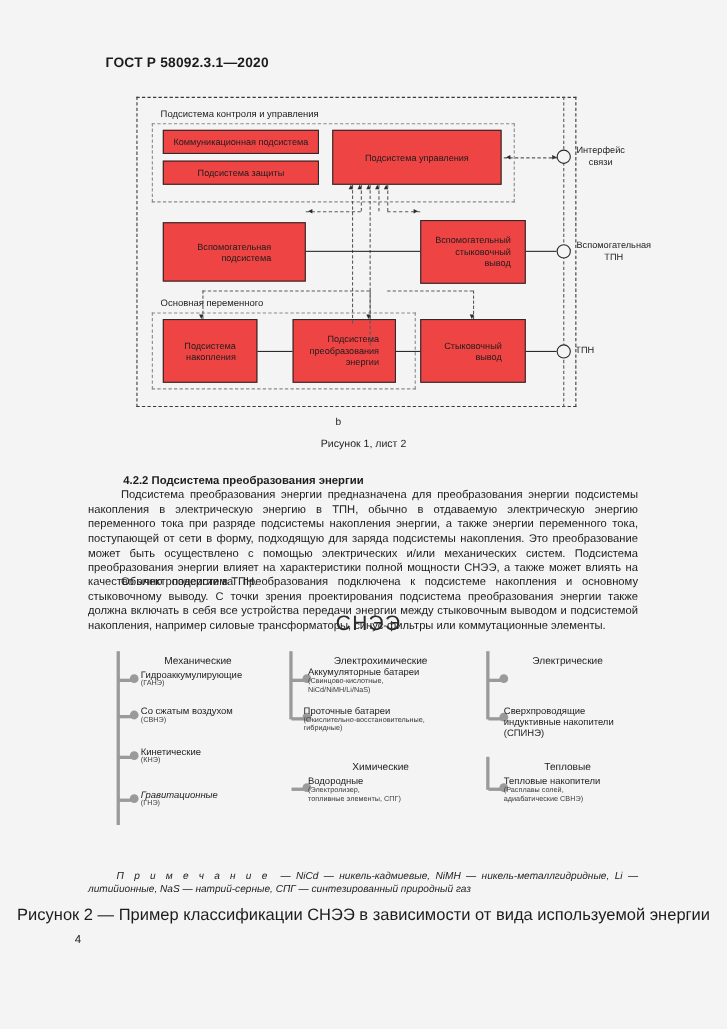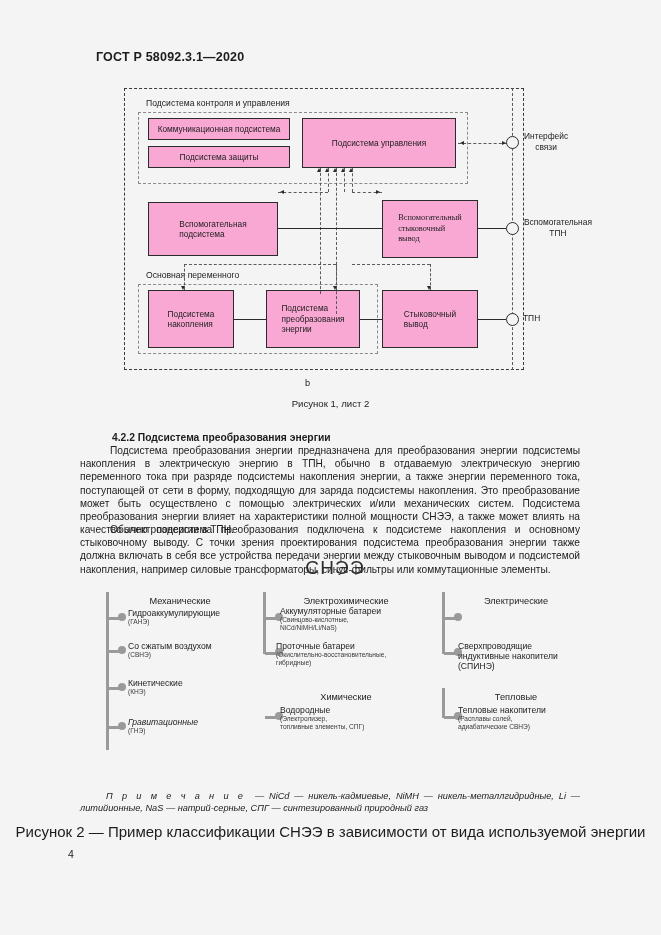--- a/index.html
+++ b/index.html
@@ -58,26 +58,26 @@
   .grp-main {
     position: absolute;
     left: 14px; top: 196px;
     width: 240px; height: 70px;
     border: 1.3px dashed #8a8a8a;
     box-sizing: border-box;
   }
   .bx {
     position: absolute;
     border: 1.3px solid #2b2b2b;
-    background: #f9a8d4;
+    background: #ef4444;
     box-sizing: border-box;
     display: flex;
     align-items: center;
     justify-content: center;
-    text-align: left;
+    text-align: right;
     font-size: 8.3px;
     line-height: 1.25;
     color: #1c1c1c;
     padding: 1px 3px;
   }
   .bx.thin { border-width: 1.1px; }
 
   .node {
     position: absolute;
     width: 13px; height: 13px;
@@ -264,21 +264,21 @@
 
     <div class="grp-label" style="left:22px; top:10px;">Подсистема контроля и управления</div>
     <div class="grp-control"></div>
 
     <div class="bx thin" style="left:24px; top:30px; width:142px; height:22px;">Коммуникационная подсистема</div>
     <div class="bx thin" style="left:24px; top:58px; width:142px; height:22px;">Подсистема защиты</div>
     <div class="bx" style="left:178px; top:30px; width:154px; height:50px;">Подсистема управления</div>
 
     <div class="bx" style="left:24px; top:114px; width:130px; height:54px; white-space:pre-line;">Вспомогательная
 подсистема</div>
-    <div class="bx" style="left:258px; top:112px; width:96px; height:58px; white-space:pre-line;font-family:Liberation Serif, serif;">Вспомогательный
+    <div class="bx" style="left:258px; top:112px; width:96px; height:58px; white-space:pre-line;">Вспомогательный
 стыковочный
 вывод</div>
 
     <div class="grp-label" style="left:22px; top:182px;">Основная переменного</div>
     <div class="grp-main"></div>
 
     <div class="bx" style="left:24px; top:202px; width:86px; height:58px; white-space:pre-line;">Подсистема
 накопления</div>
     <div class="bx" style="left:142px; top:202px; width:94px; height:58px; white-space:pre-line;">Подсистема
 преобразования

